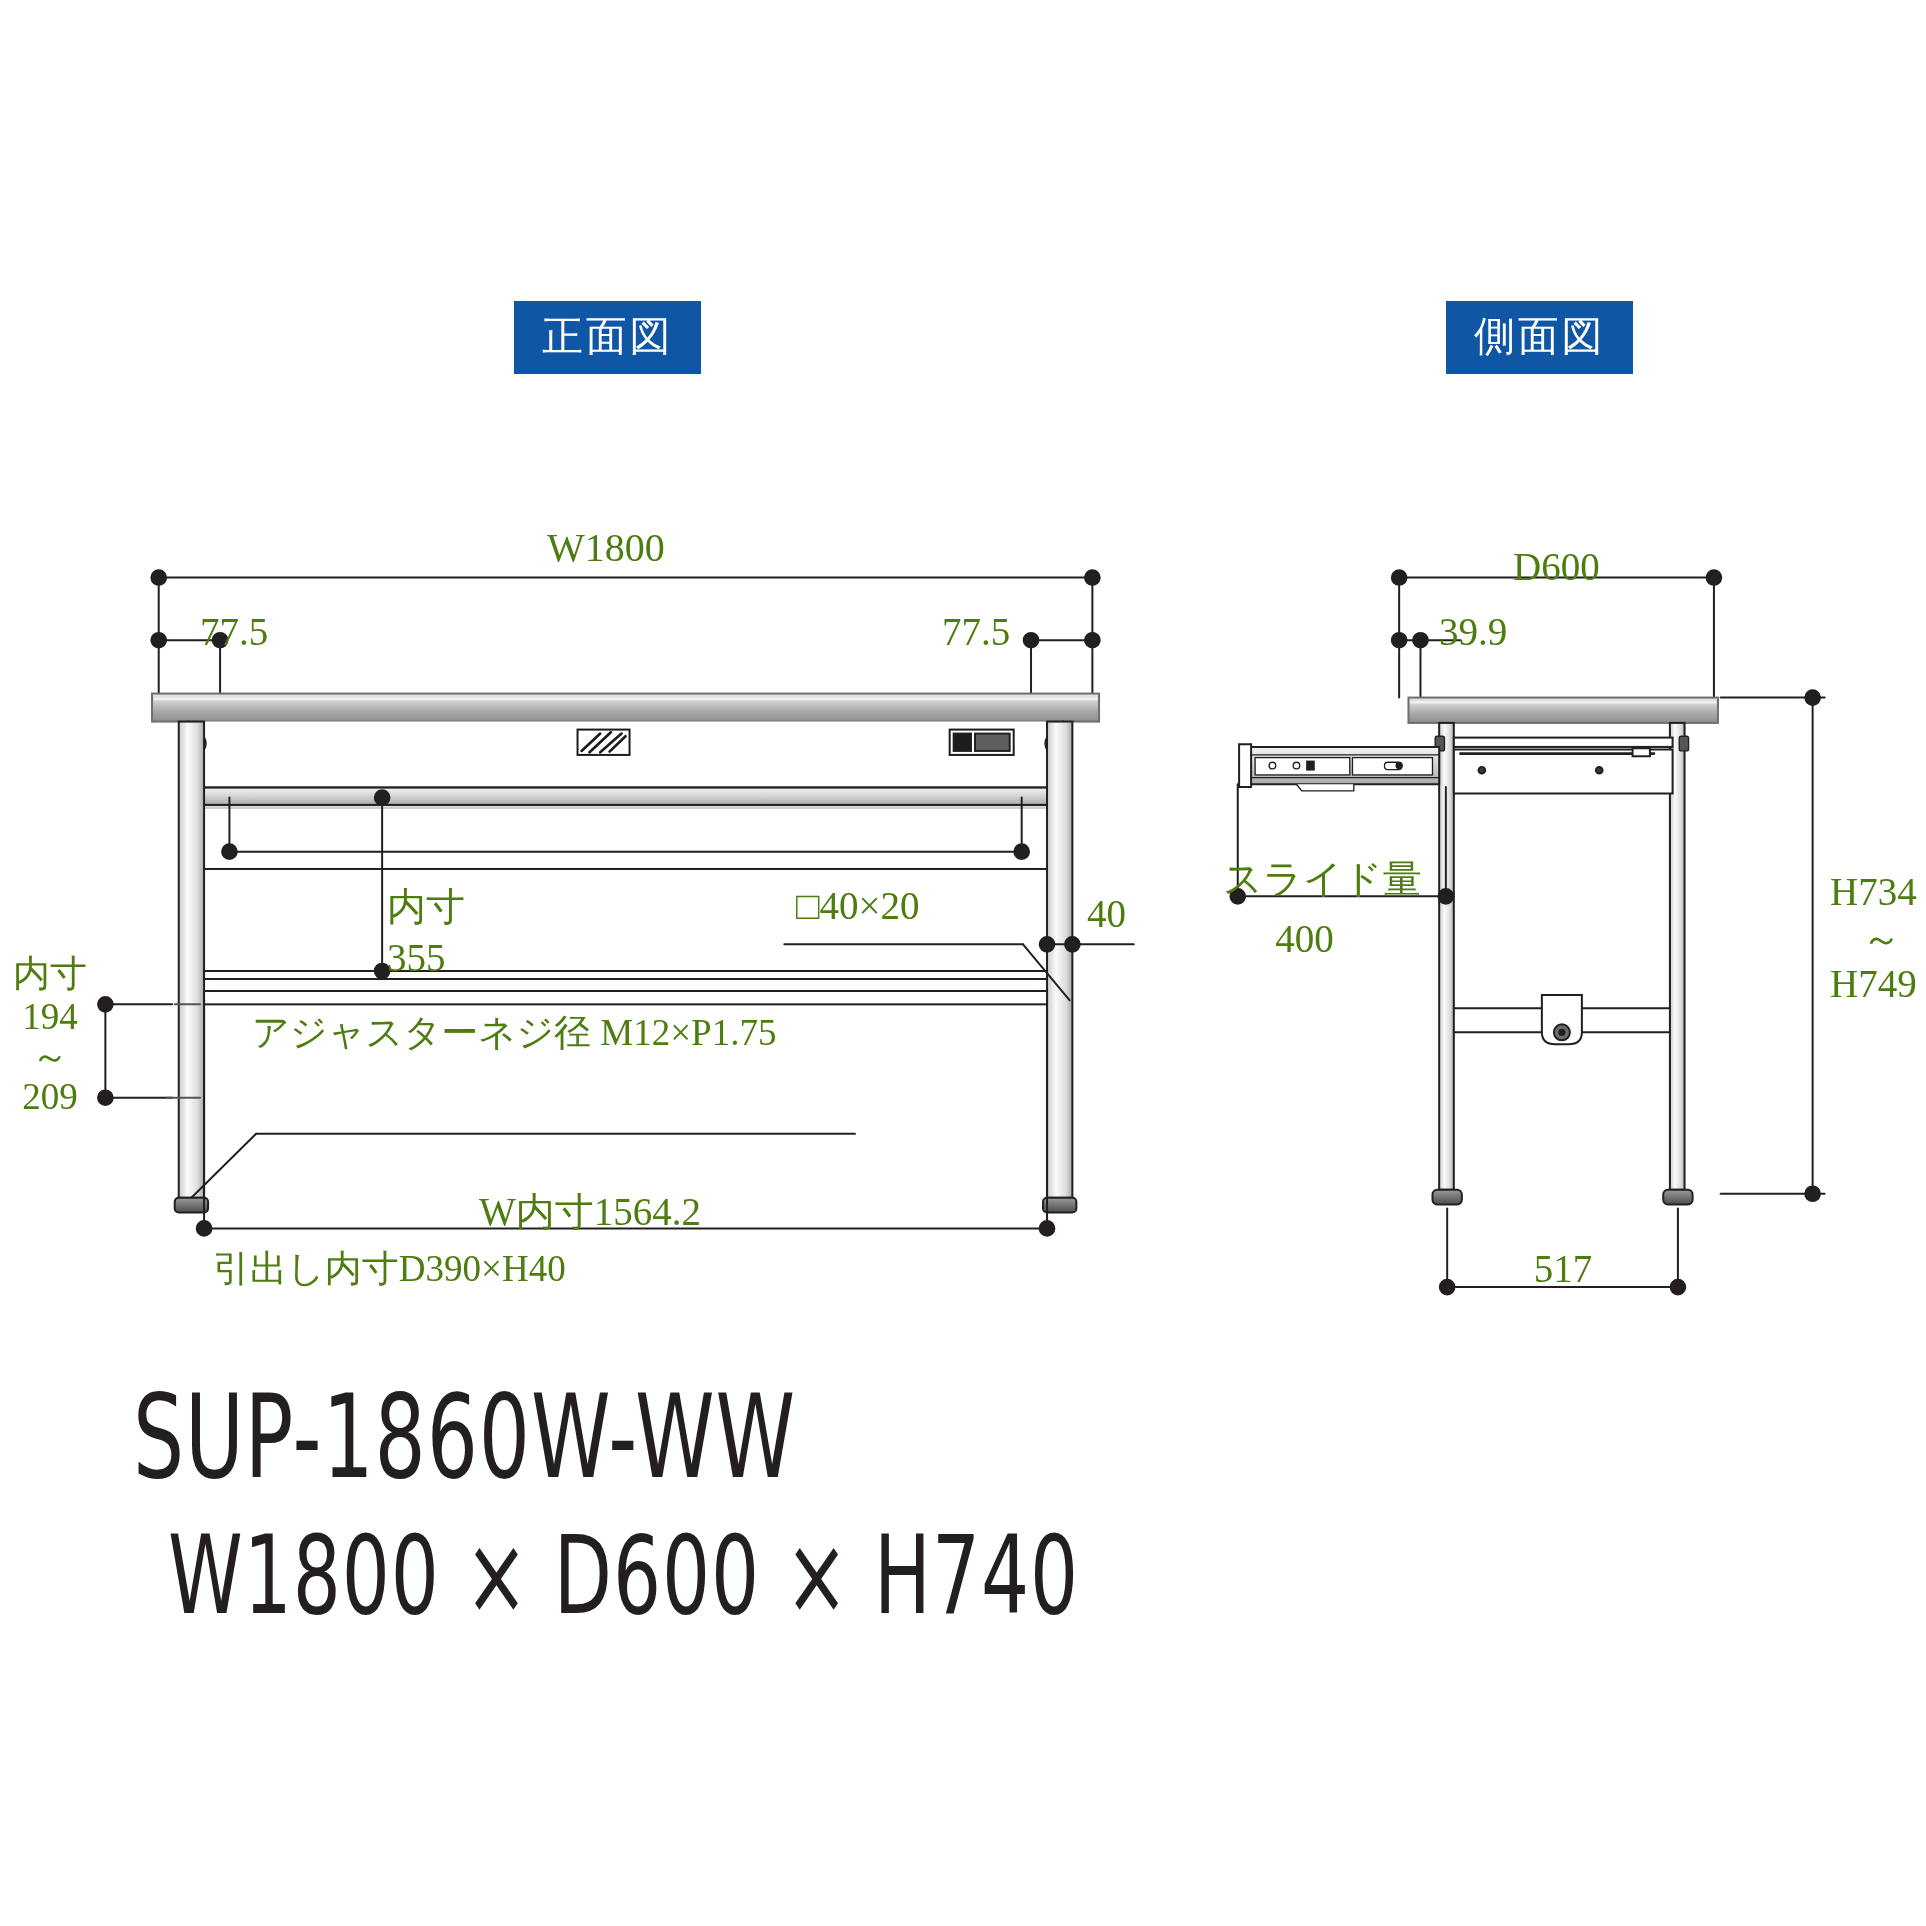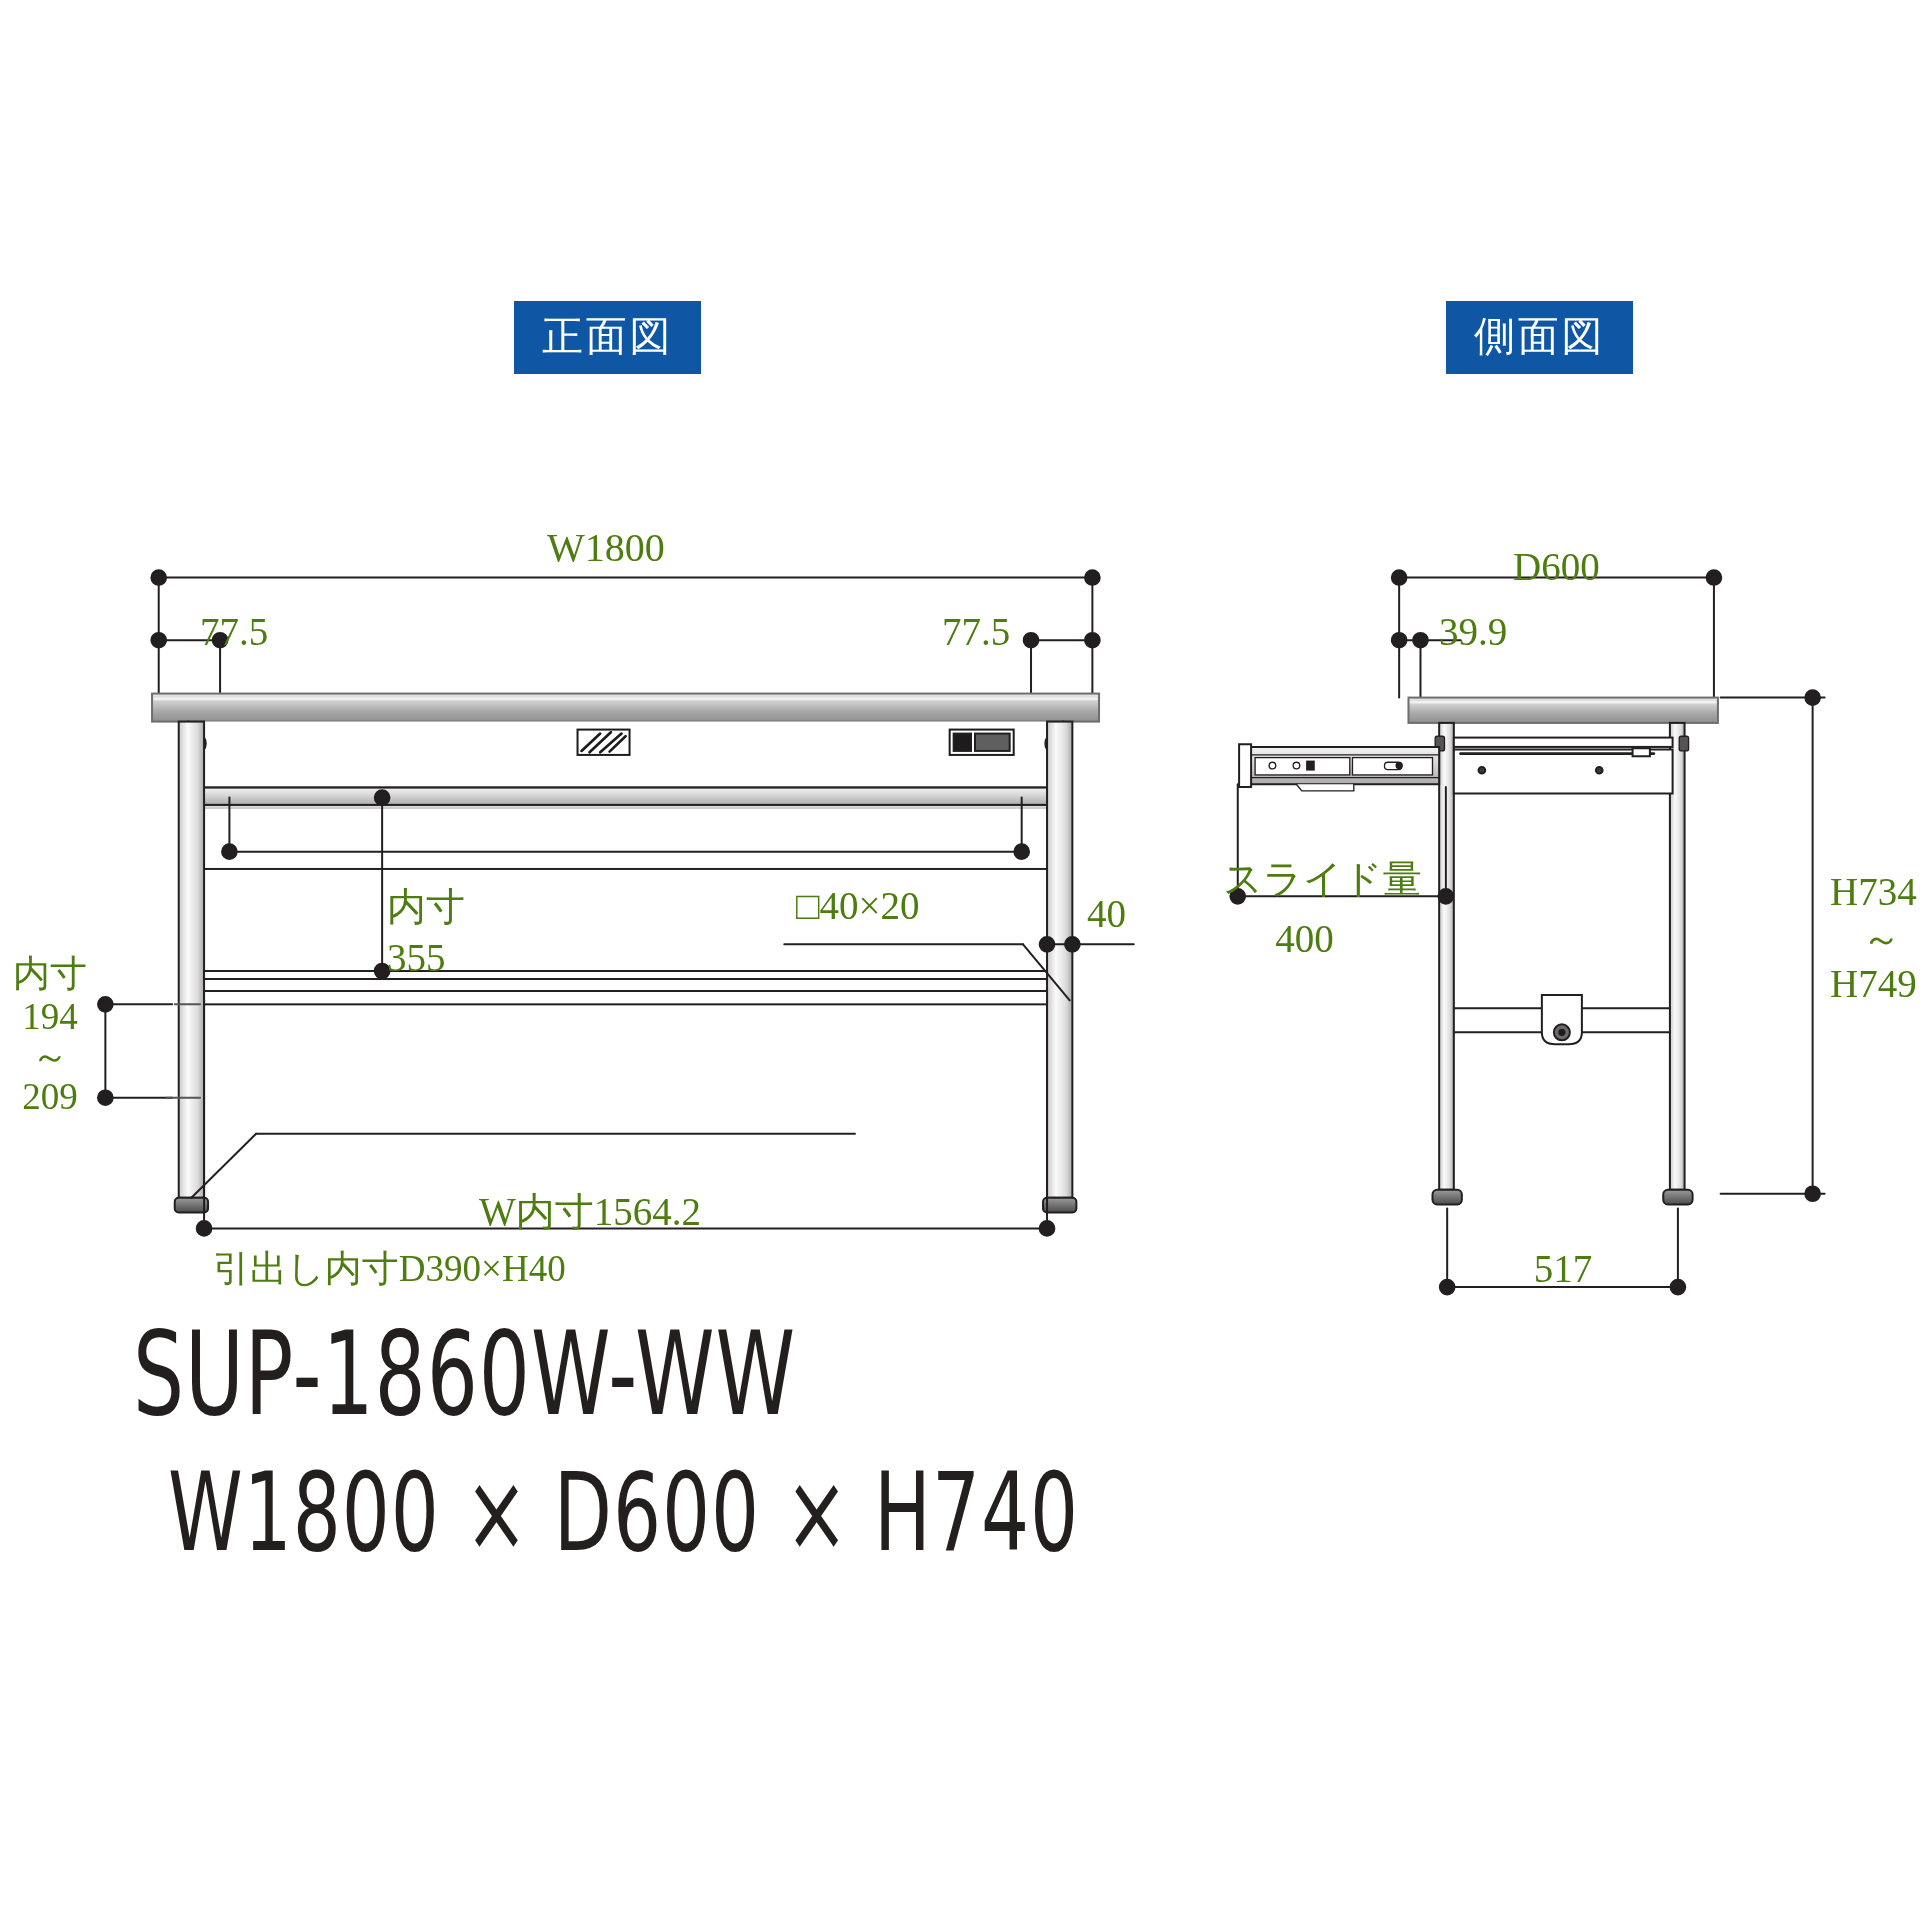--- a/index.html
+++ b/index.html
@@ -36,21 +36,21 @@
     font-family:Liberation Serif, serif;
     color:#4d7c0f;
     line-height:1.05;
   }
   .t56{font-size:37px;}
   .t58{font-size:39px;margin-top:20px;}
   .t60{font-size:40px;}
   .ctr{text-align:center;}
 
   
-  #caption{position:absolute;left:133px;top:1317px;width:1467px;}
+  #caption{position:absolute;left:133px;top:1380px;width:1467px;}
   #caption .line{
     font-family:"DejaVu Sans",sans-serif;
     color:#231f1e;
     line-height:1.0;
     white-space:nowrap;
   }
   #model-name{font-size:115px;letter-spacing:1.3px;}
   #model-size{font-size:108px;letter-spacing:1.3px;margin-top:27px;margin-left:35px;}
   #model-name .sqn, #model-size .sqn{display:inline-block;transform:scaleX(.70);transform-origin:left center;}
 </style>
@@ -317,20 +317,21 @@
 
 
   <div class="dim t58" style="left:387px;top:867px;">内寸</div>
 
   <div class="dim t58" style="left:387px;top:918px;">355</div>
 
   <div class="dim t58" style="left:796px;top:866px;">□40×20</div>
 
   <div class="dim t58" style="left:1087px;top:874px;">40</div>
 
+  <div class="dim t56" style="left:252px;top:1014px;">アジャスターネジ径 M12×P1.75</div>
 
   <div class="dim t58" style="left:479px;top:1172px;">W内寸1564.2</div>
 
   <div class="dim t56" style="left:213px;top:1250px;">引出し内寸D390×H40</div>
 
   <div class="dim t56 ctr" style="left:0px;top:955px;width:100px;">内寸</div>
   <div class="dim t56 ctr" style="left:0px;top:998px;width:100px;">194</div>
   <div class="dim t56 ctr" style="left:0px;top:1038px;width:100px;">～</div>
   <div class="dim t56 ctr" style="left:0px;top:1078px;width:100px;">209</div>
 

